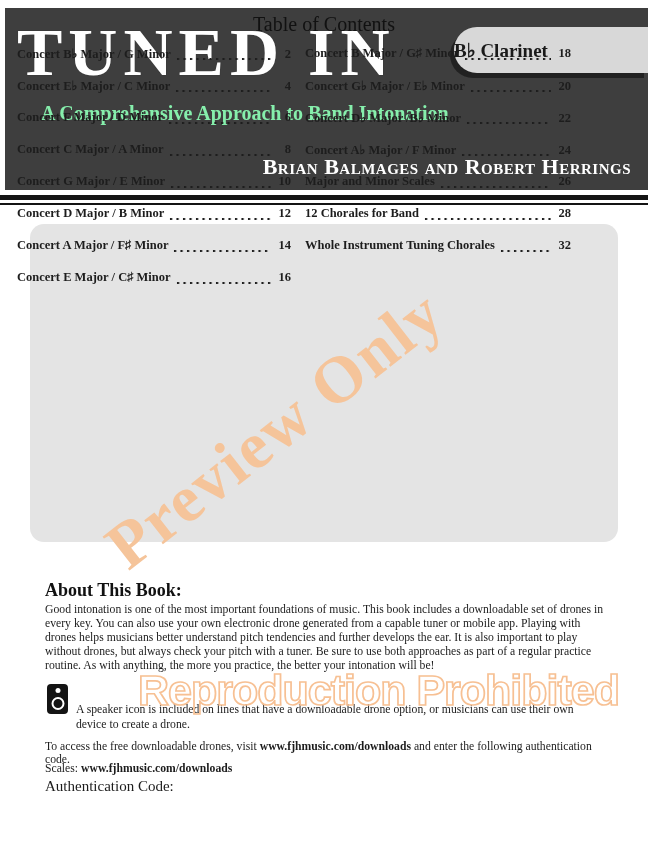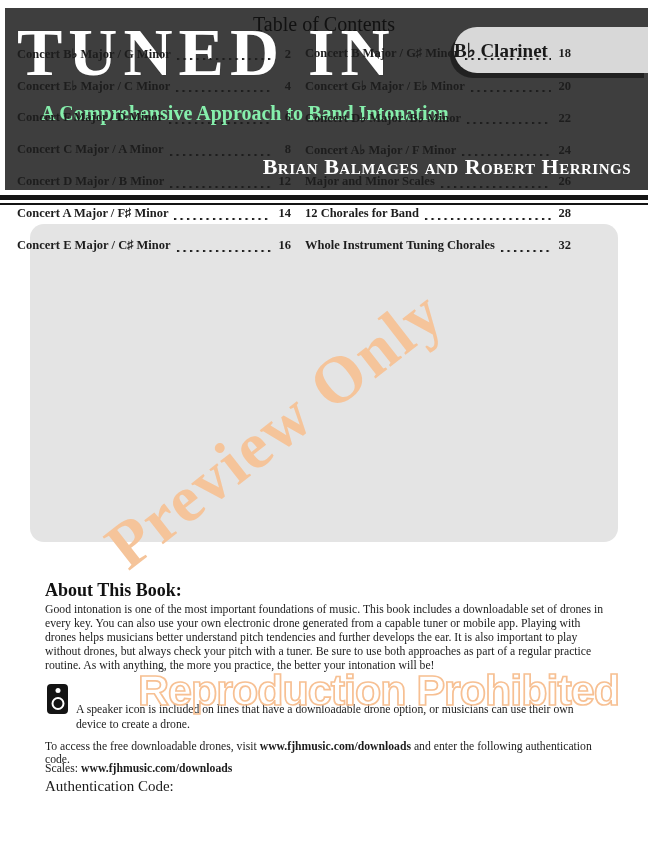--- a/index.html
+++ b/index.html
@@ -102,20 +102,25 @@
         <span>Concert F Major / D Minor</span>
         <span class="dots"></span>
         <span class="tp">6</span>
       </div>
     <div class="trow">
         <span>Concert C Major / A Minor</span>
         <span class="dots"></span>
         <span class="tp">8</span>
       </div>
     <div class="trow">
+        <span>Concert G Major / E Minor</span>
+        <span class="dots"></span>
+        <span class="tp">10</span>
+      </div>
+    <div class="trow">
         <span>Concert D Major / B Minor</span>
         <span class="dots"></span>
         <span class="tp">12</span>
       </div>
     <div class="trow">
         <span>Concert A Major / F♯ Minor</span>
         <span class="dots"></span>
         <span class="tp">14</span>
       </div>
     <div class="trow">

